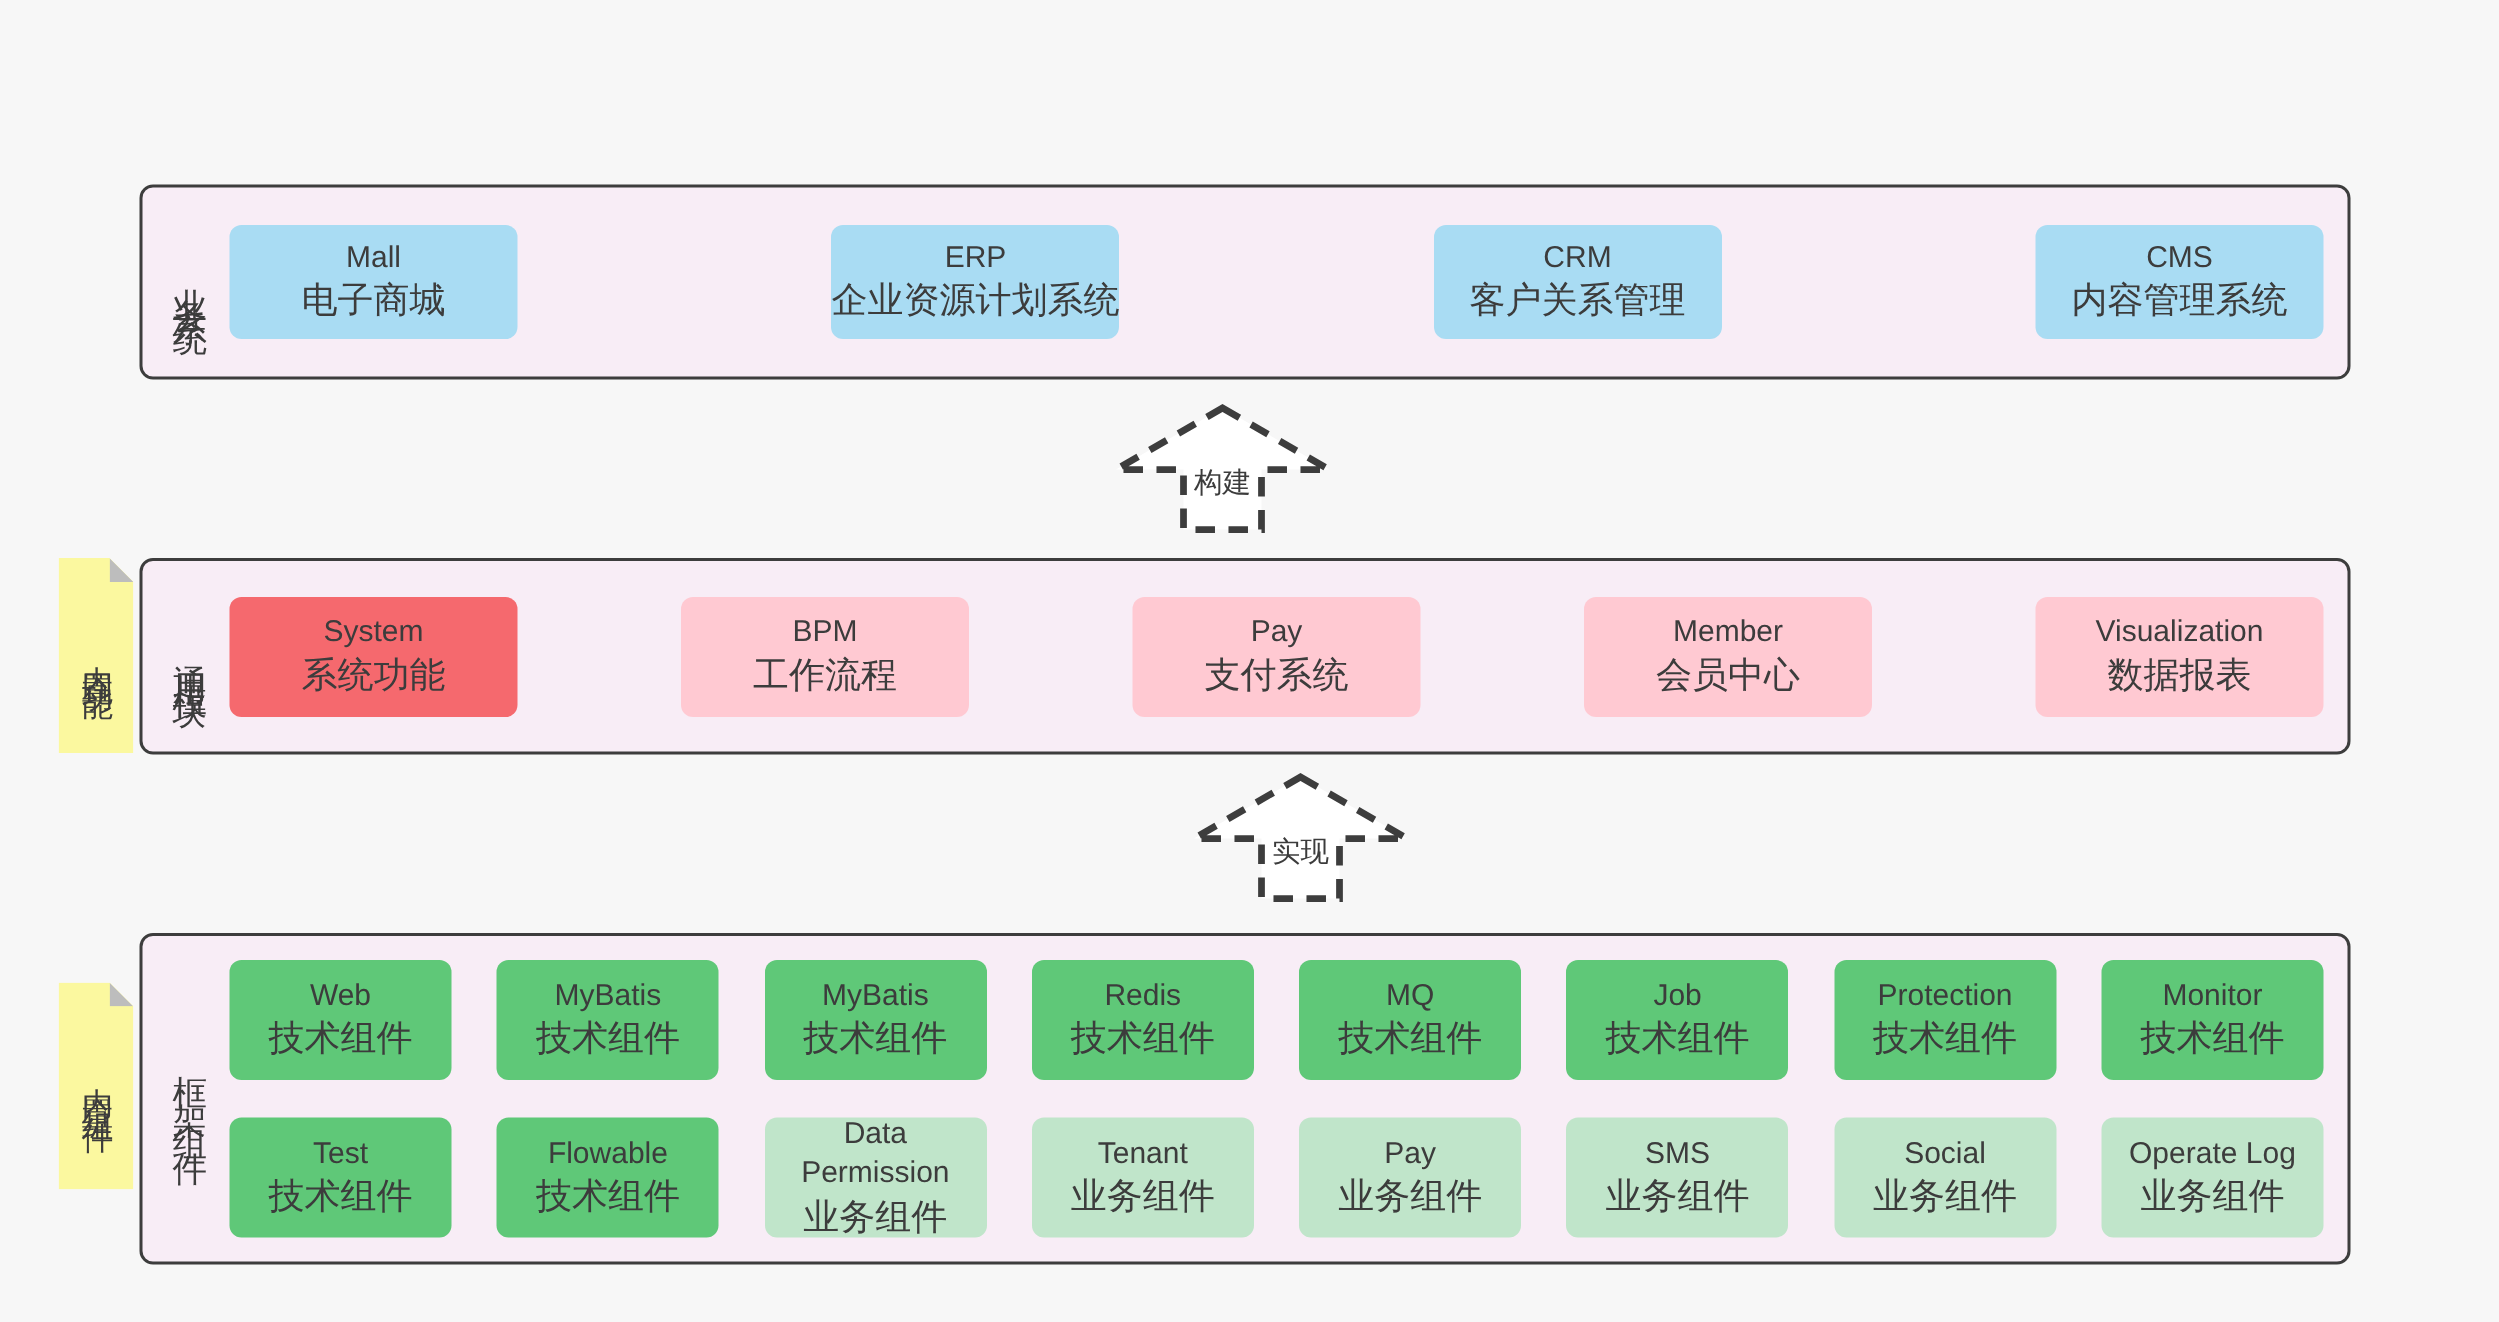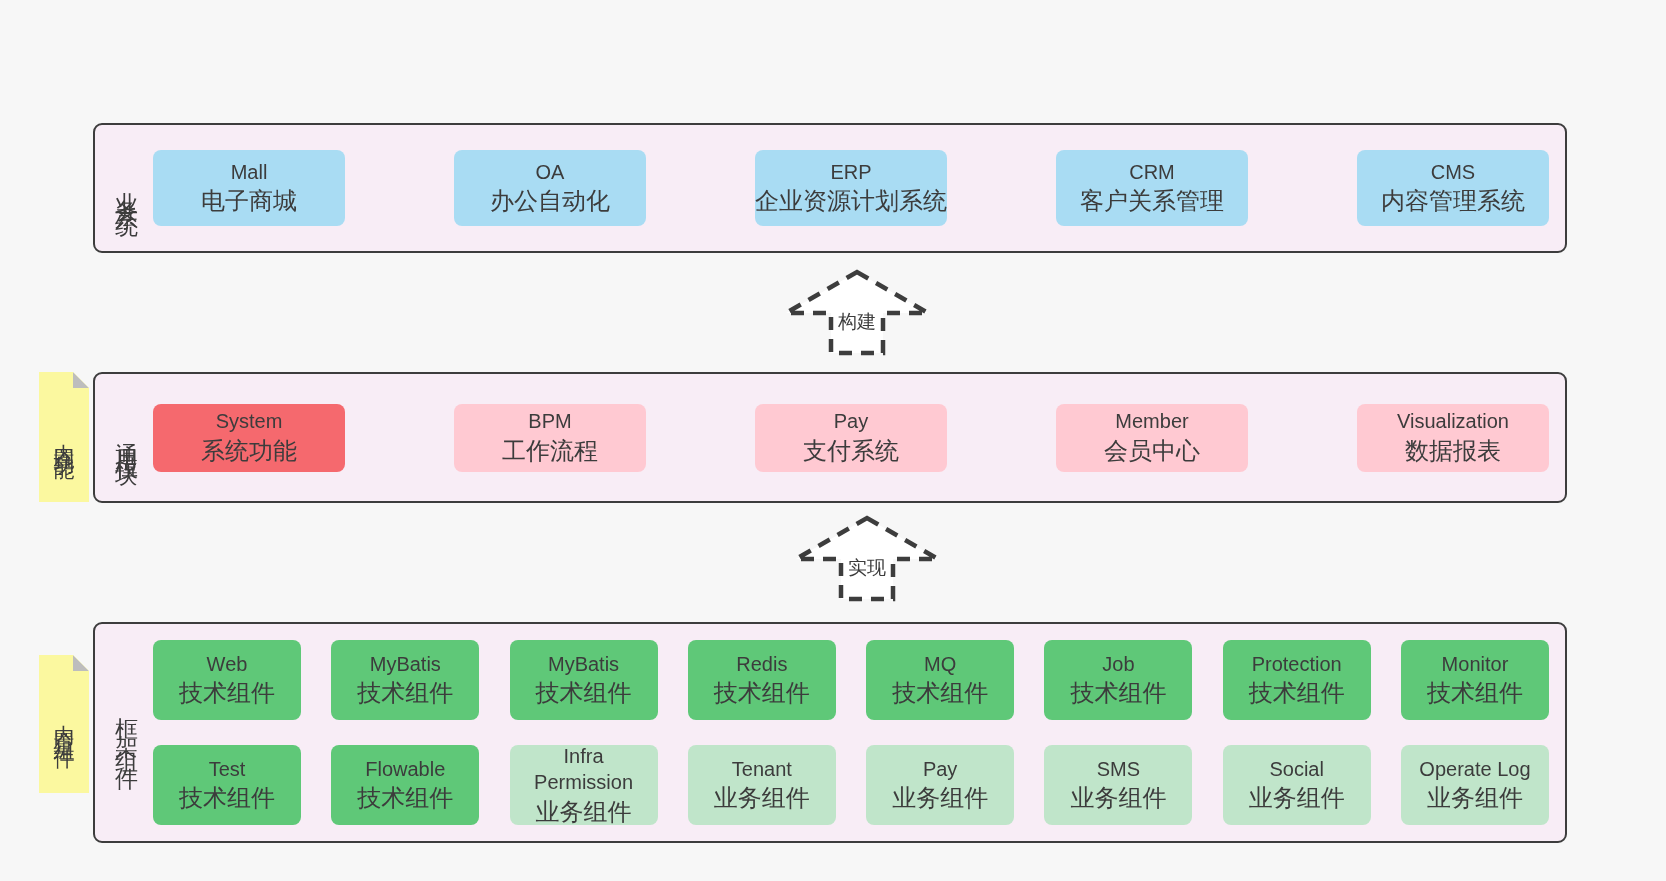--- a/index.html
+++ b/index.html
@@ -60,21 +60,21 @@
     display: flex;
     flex-direction: column;
     justify-content: center;
     align-items: center;
     text-align: center;
     border-radius: 8px;
     line-height: 1.32;
   }
   .band-1 .box, .band-2 .box { width: 192px; }
   .band-1 .box { height: 76px; }
-  .band-2 .box { height: 68px; text-align: center; }
+  .band-2 .box { height: 80px; text-align: center; }
   .band-3 .box { width: 148px; height: 80px; padding: 0 10px; }
 
   .box .en { font-size: 20px; }
   .box .zh { font-size: 24px; }
 
   .blue       { background: #a9dcf3; }
   .red        { background: #f5696e; }
   .pink       { background: #ffc9d2; }
   .green      { background: #5fc878; }
   .lightgreen { background: #c0e5ca; }
@@ -112,21 +112,21 @@
   }
   .sticky-3 .vtext { letter-spacing: 8px; }
 
   
   .arrow {
     position: absolute;
     width: 150px;
     height: 92px;
     z-index: 1;
   }
-  .arrow-1 { left: 782px; top: 266px; }
+  .arrow-1 { left: 740px; top: 266px; }
   .arrow-2 { left: 792px; top: 512px; }
   .arrow svg { display: block; }
   .arrow .arrow-label {
     position: absolute;
     left: 50%;
     top: 42px;
     transform: translateX(-50%);
     background: #ffffff;
     padding: 1px 3px;
     font-size: 19px;
@@ -140,24 +140,20 @@
 <div class="stage">
 
   <section class="band band-1">
     <div class="vlabel">业务系统</div>
     <div class="boxes">
       <div class="box blue">
         <div class="en">Mall</div>
         <div class="zh">电子商城</div>
       </div>
       <div class="box blue">
-        <div class="en">OA</div>
-        <div class="zh">办公自动化</div>
-      </div>
-      <div class="box blue">
         <div class="en">ERP</div>
         <div class="zh">企业资源计划系统</div>
       </div>
       <div class="box blue">
         <div class="en">CRM</div>
         <div class="zh">客户关系管理</div>
       </div>
       <div class="box blue">
         <div class="en">CMS</div>
         <div class="zh">内容管理系统</div>
@@ -251,21 +247,21 @@
       <div class="boxes">
         <div class="box green">
           <div class="en">Test</div>
           <div class="zh">技术组件</div>
         </div>
         <div class="box green">
           <div class="en">Flowable</div>
           <div class="zh">技术组件</div>
         </div>
         <div class="box lightgreen">
-          <div class="en">Infra Permission</div>
+          <div class="en">Data Permission</div>
           <div class="zh">业务组件</div>
         </div>
         <div class="box lightgreen">
           <div class="en">Tenant</div>
           <div class="zh">业务组件</div>
         </div>
         <div class="box lightgreen">
           <div class="en">Pay</div>
           <div class="zh">业务组件</div>
         </div>

